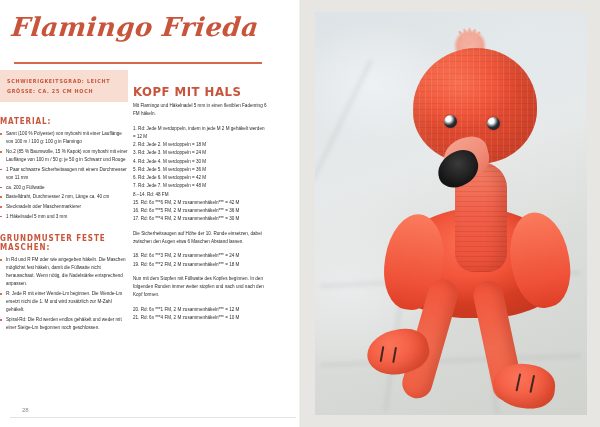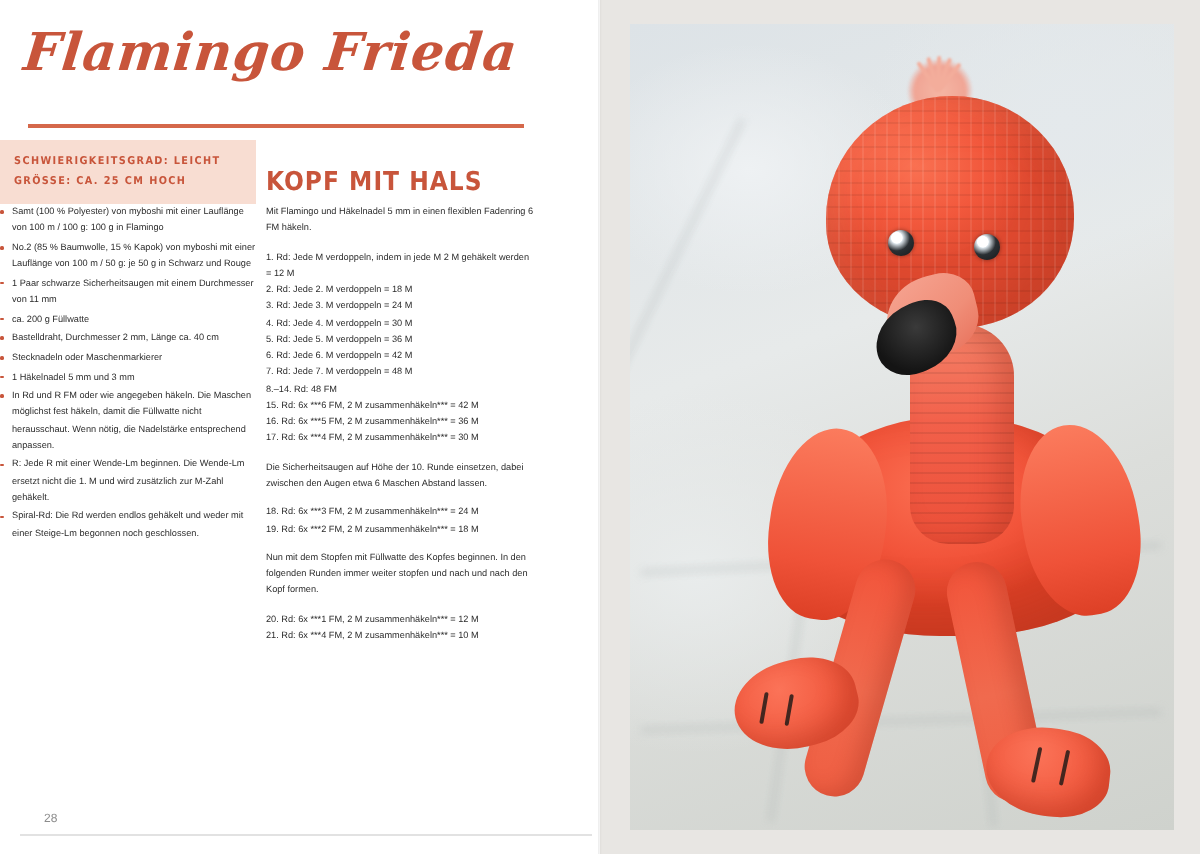--- a/index.html
+++ b/index.html
@@ -241,30 +241,32 @@
 
     <div class="cols">
 
       <div class="col-a">
 
         <div class="meta-box">
           <div>SCHWIERIGKEITSGRAD: LEICHT</div>
           <div>GRÖSSE: CA. 25 CM HOCH</div>
         </div>
 
+        <div class="sect-head first">MATERIAL:</div>
         <ul class="bullets">
           <li>Samt (100 % Polyester) von myboshi mit einer Lauflänge von 100 m / 100 g: 100 g in Flamingo</li>
           <li>No.2 (85 % Baumwolle, 15 % Kapok) von myboshi mit einer Lauflänge von 100 m / 50 g: je 50 g in Schwarz und Rouge</li>
           <li>1 Paar schwarze Sicherheitsaugen mit einem Durchmesser von 11 mm</li>
           <li>ca. 200 g Füllwatte</li>
           <li>Bastelldraht, Durchmesser 2 mm, Länge ca. 40 cm</li>
           <li>Stecknadeln oder Maschenmarkierer</li>
           <li>1 Häkelnadel 5 mm und 3 mm</li>
         </ul>
 
+        <div class="sect-head">GRUNDMUSTER FESTE MASCHEN:</div>
         <ul class="bullets">
           <li>In Rd und R FM oder wie angegeben häkeln. Die Maschen möglichst fest häkeln, damit die Füllwatte nicht herausschaut. Wenn nötig, die Nadelstärke entsprechend anpassen.</li>
           <li>R: Jede R mit einer Wende-Lm beginnen. Die Wende-Lm ersetzt nicht die 1. M und wird zusätzlich zur M-Zahl gehäkelt.</li>
           <li>Spiral-Rd: Die Rd werden endlos gehäkelt und weder mit einer Steige-Lm begonnen noch geschlossen.</li>
         </ul>
       </div>
 
       <div class="col-b">
 
         <div class="instr-head">KOPF MIT HALS</div>

